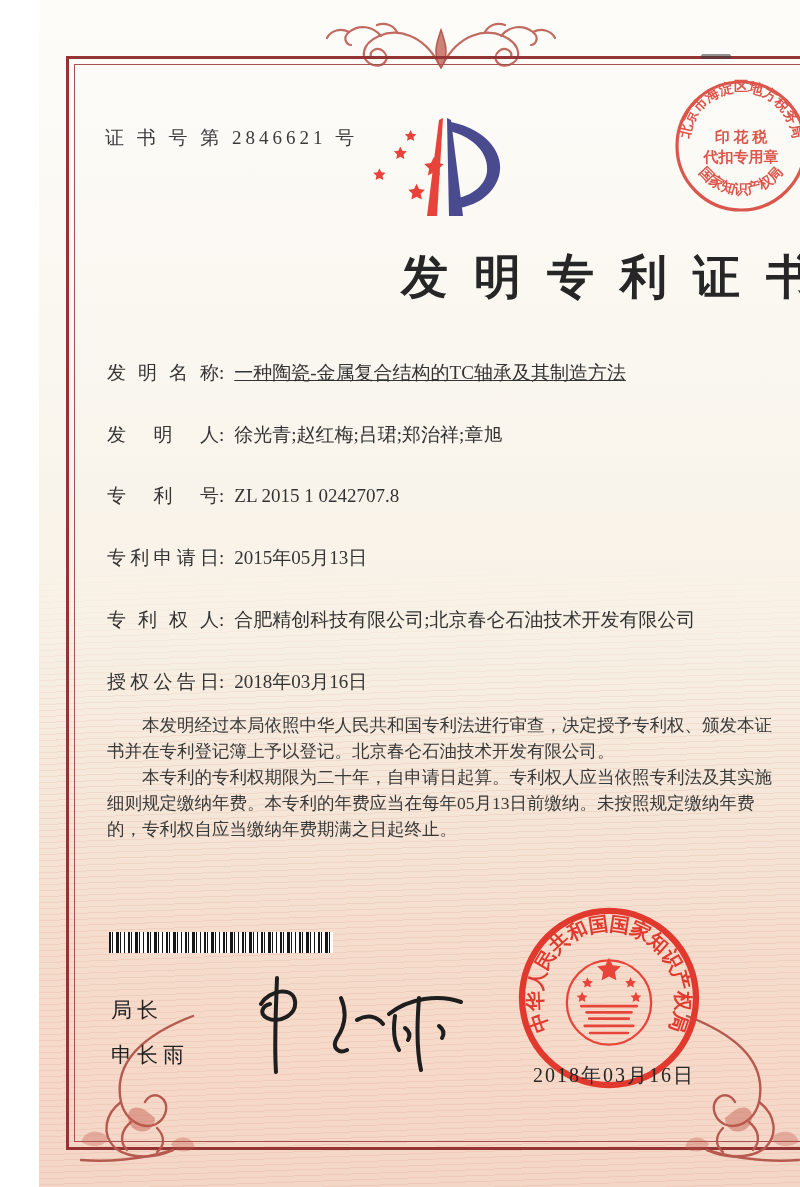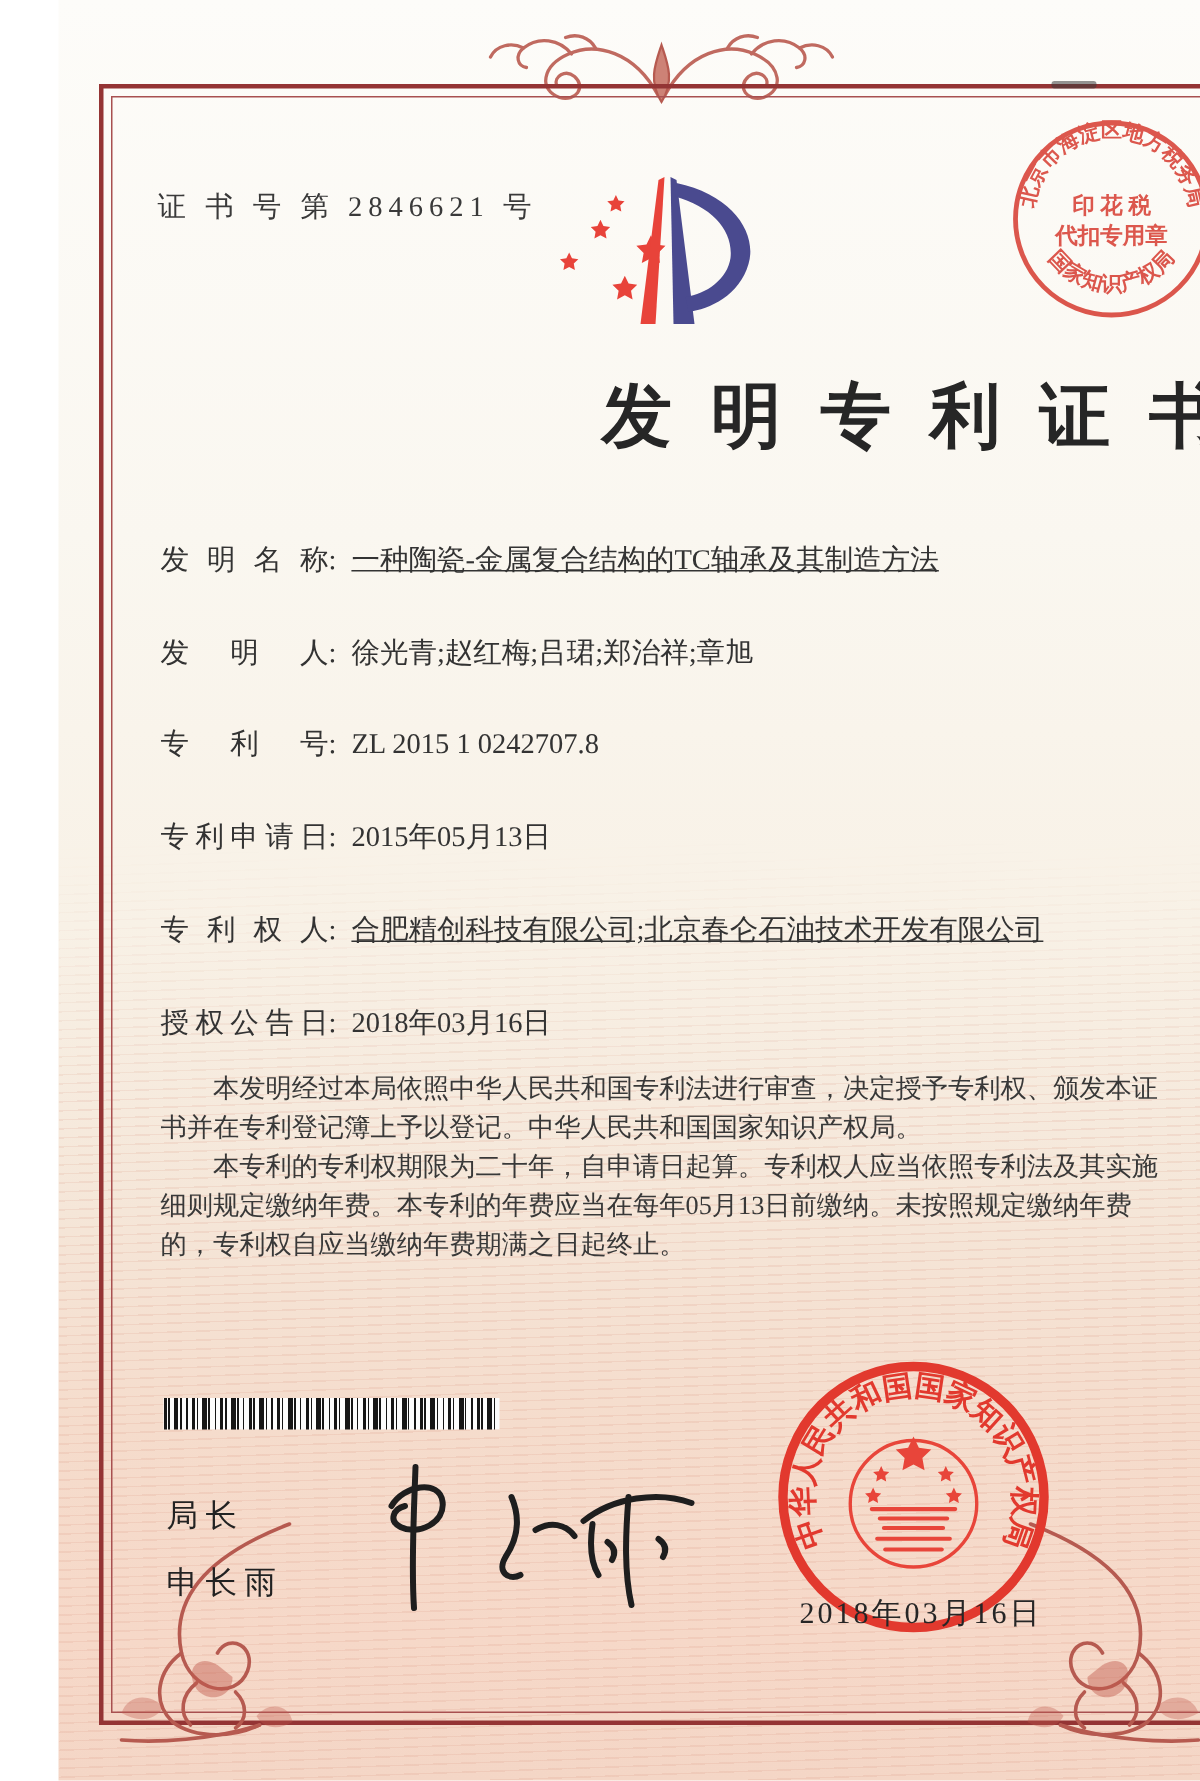--- a/index.html
+++ b/index.html
@@ -22,21 +22,21 @@
 
   .fields{position:absolute;left:68px;top:360px;width:670px;}
   .frow{position:absolute;left:0;font-size:19px;color:#333;white-space:nowrap;}
   .flabel{display:inline-block;width:112px;text-align:justify;text-align-last:justify;color:#333;}
   .fcolon{display:inline-block;margin-right:10px;color:#333;}
   .fval{color:#333;}
   .frow:nth-of-type(1){top:0;text-decoration:underline;}
   .frow:nth-of-type(2){top:62px;}
   .frow:nth-of-type(3){top:123px;}
   .frow:nth-of-type(4){top:185px;}
-  .frow:nth-of-type(5){top:247px;text-decoration:underline;}
+  .frow:nth-of-type(5){top:247px;}
   .frow:nth-of-type(6){top:309px;}
 
   .body-text{position:absolute;left:68px;top:712px;width:668px;font-size:17.5px;line-height:26px;color:#383838;}
   .body-text p{margin:0 0 0 0;text-indent:2em;}
 
   .barcode{position:absolute;left:70px;top:932px;width:224px;height:21px;
     background:repeating-linear-gradient(90deg,
       #161616 0 2px,#fdfdfd 2px 3px,
       #161616 3px 4px,#fdfdfd 4px 7px,
       #161616 7px 10px,#fdfdfd 10px 11px,
@@ -155,21 +155,21 @@
     </div>
     <div class="frow">
       <span class="flabel">专利权人</span><span class="fcolon">:</span><span class="fval">合肥精创科技有限公司;北京春仑石油技术开发有限公司</span>
     </div>
     <div class="frow">
       <span class="flabel">授权公告日</span><span class="fcolon">:</span><span class="fval">2018年03月16日</span>
     </div>
   </div>
 
   <div class="body-text">
-    <p>本发明经过本局依照中华人民共和国专利法进行审查，决定授予专利权、颁发本证书并在专利登记簿上予以登记。中华人民共和国国家知识产权局。</p>
+    <p>本发明经过本局依照中华人民共和国专利法进行审查，决定授予专利权、颁发本证书并在专利登记簿上予以登记。北京春仑石油技术开发有限公司。</p>
     <p>本专利的专利权期限为二十年，自申请日起算。专利权人应当依照专利法及其实施细则规定缴纳年费。本专利的年费应当在每年05月13日前缴纳。未按照规定缴纳年费的，专利权自应当缴纳年费期满之日起终止。</p>
   </div>
 
   <div class="barcode"></div>
 
   <div class="director">
     <span>局长</span>
     <span class="name">申长雨</span>
   </div>
 

